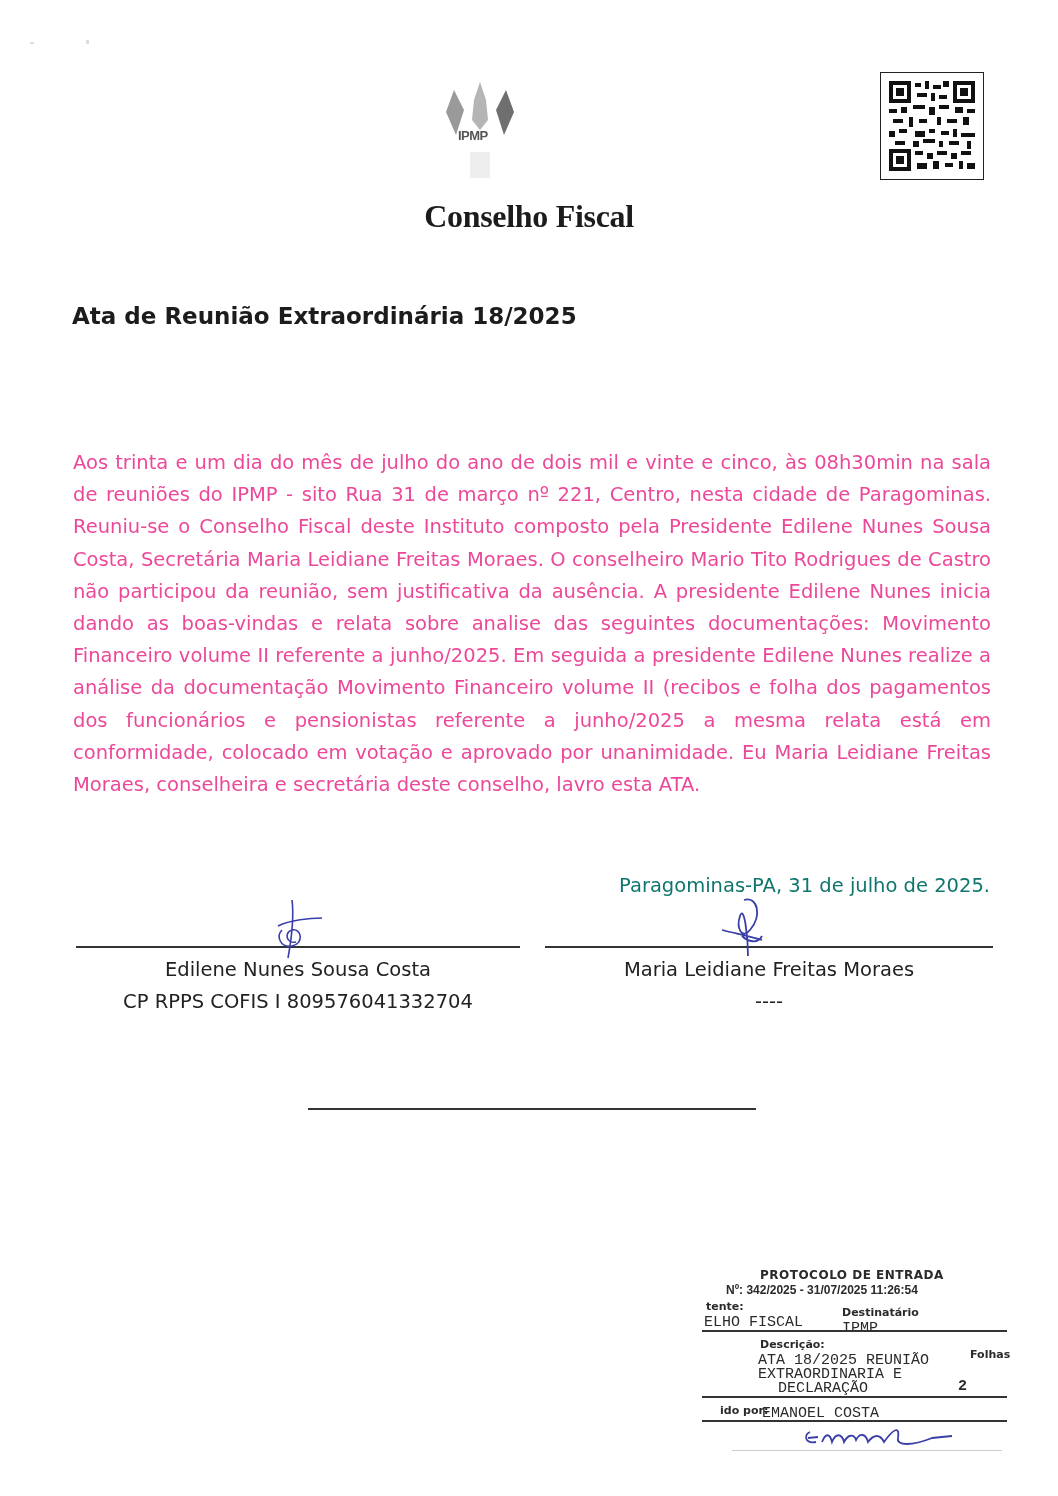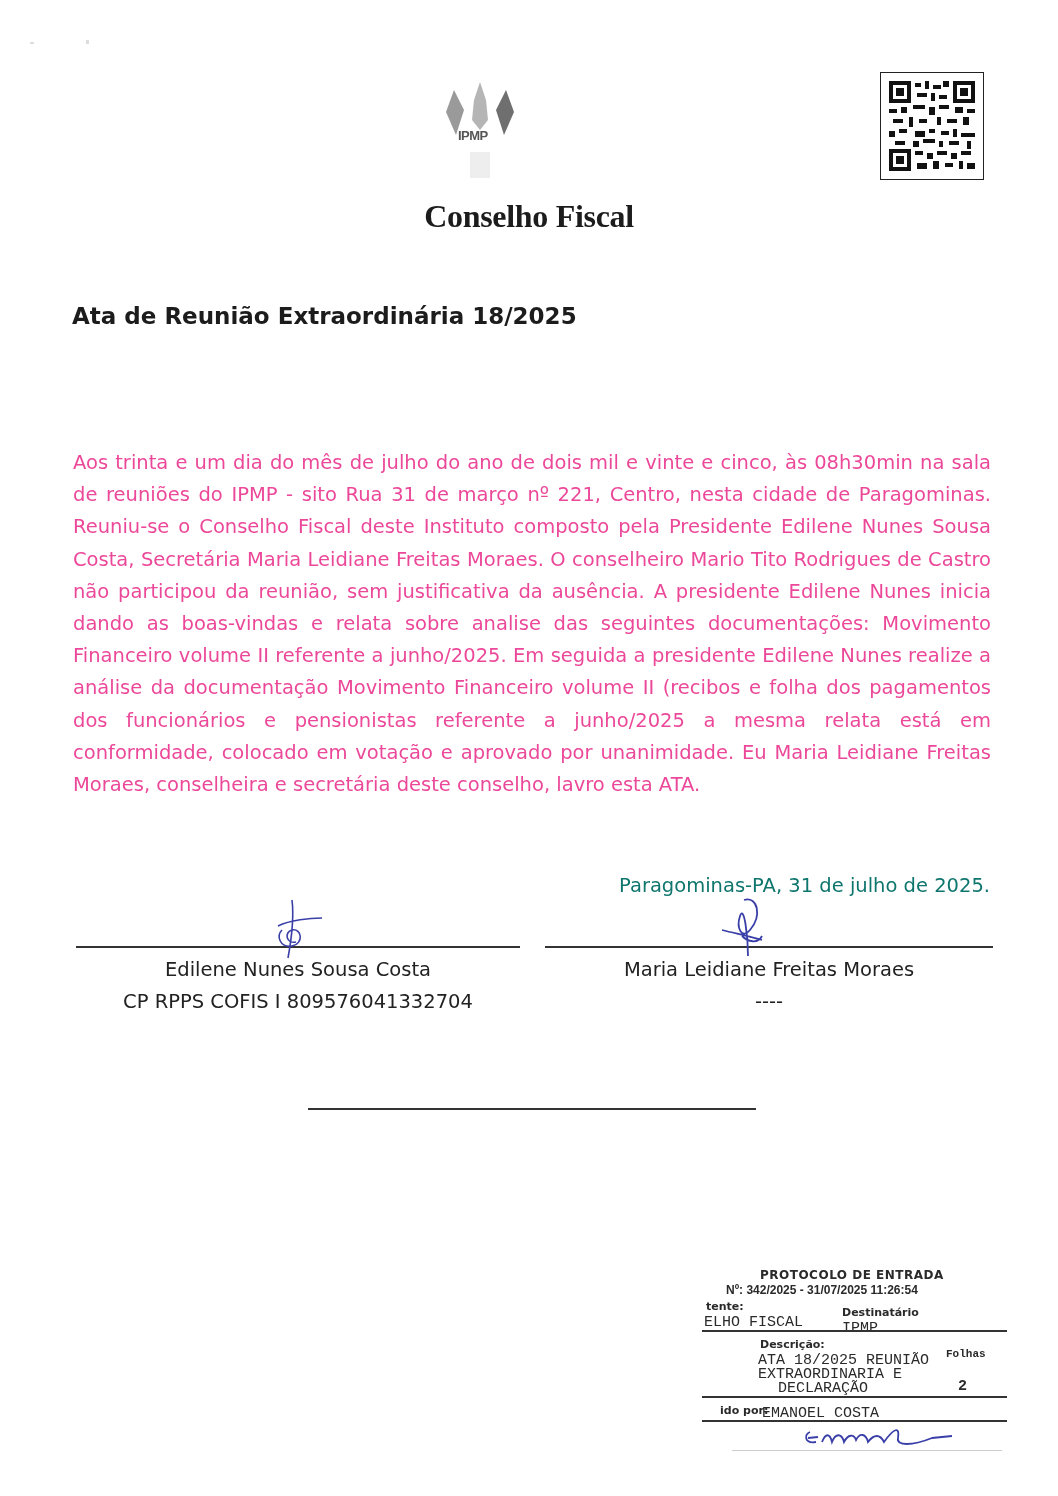--- a/index.html
+++ b/index.html
@@ -142,21 +142,21 @@
   <div class="st-no">Nº: 342/2025 - 31/07/2025 11:26:54</div>
   <div class="lbl" style="left:4px;top:32px;">tente:</div>
   <div class="val" style="left:2px;top:46px;">ELHO FISCAL</div>
   <div class="lbl" style="left:140px;top:38px;">Destinatário</div>
   <div class="val" style="left:140px;top:52px;">IPMP</div>
   <div class="rule" style="left:0;top:62px;width:305px;"></div>
   <div class="lbl" style="left:58px;top:70px;">Descrição:</div>
   <div class="val" style="left:56px;top:84px;">ATA 18/2025 REUNIÃO</div>
   <div class="val" style="left:56px;top:98px;">EXTRAORDINARIA E</div>
   <div class="val" style="left:56px;top:112px;margin-left:20px;">DECLARAÇÃO</div>
-  <div class="lbl" style="left:244px;top:80px;font-family:Liberation Mono, monospace;">Folhas</div>
+  <div class="lbl" style="left:268px;top:80px;">Folhas</div>
   <div class="val" style="left:256px;top:110px;font-weight:bold;">2</div>
   <div class="rule" style="left:0;top:128px;width:305px;"></div>
   <div class="lbl" style="left:2px;top:136px;margin-left:16px;">ido por:</div>
   <div class="val" style="left:60px;top:137px;">EMANOEL COSTA</div>
   <div class="rule" style="left:0;top:152px;width:305px;"></div>
   <svg style="position:absolute;left:100px;top:156px;" width="160" height="26" viewBox="0 0 160 26">
     <path d="M8,8 C2,10 2,20 14,18 M6,14 L16,13 M20,18 C24,8 28,10 30,18 C34,8 40,10 42,18 C46,10 52,10 54,16 C58,8 64,10 66,18 C72,10 78,10 82,18 C92,4 98,2 96,14 C94,22 110,22 130,14 L150,12" stroke="#3a3fa8" stroke-width="1.8" fill="none"></path>
   </svg>
   <div class="rule" style="left:30px;top:182px;width:270px;background:#ccc;height:1px;"></div>
 </div>

